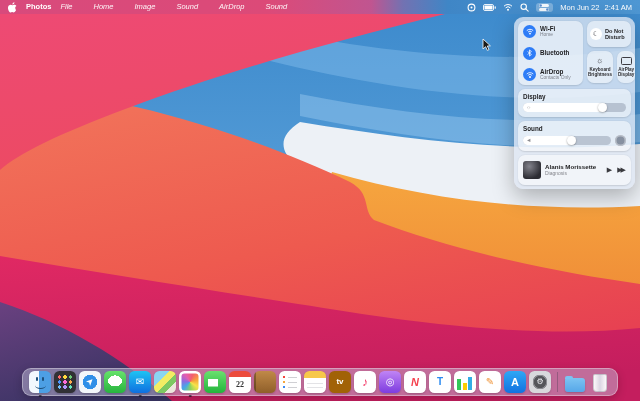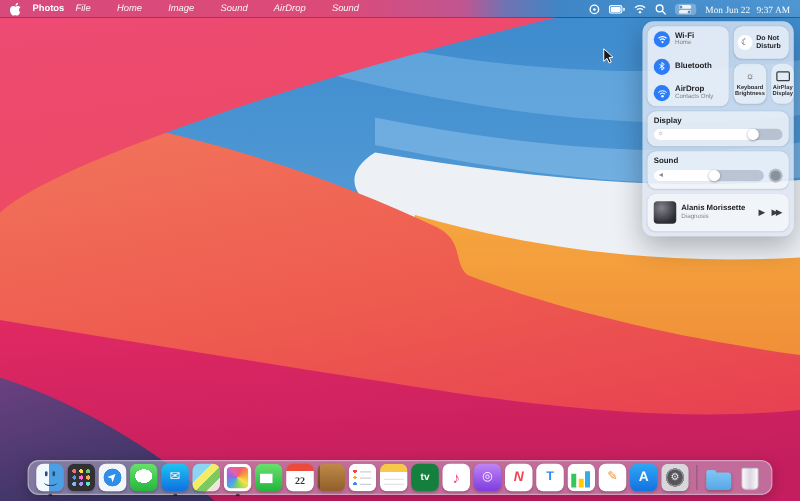--- a/index.html
+++ b/index.html
@@ -9,21 +9,21 @@
 
   
   .menubar{position:absolute;left:0;top:0;width:640px;height:14px;
     background:linear-gradient(90deg,#d84a7c 0%,#dc4a78 42%,#c05590 58%,#7272b2 63%,#3f86c6 70%,#4e97d3 100%);
     display:flex;align-items:center;padding:0 8px;box-sizing:border-box;color:#fff;font-size:7.5px;}
   .mb-left{display:flex;align-items:flex-start;gap:9px;}
   .mb-apple{display:flex;align-items:center;}
   .mb-app{font-weight:bold;}
   .mb-menus{display:flex;gap:21px;font-style:italic;}
   .mb-menus span{opacity:.95;}
-  .mb-right{margin-left:auto;display:flex;align-items:flex-end;gap:7px;font-family:Liberation Serif, serif;}
+  .mb-right{margin-left:auto;display:flex;align-items:flex-end;gap:7px;}
   .mb-status{display:flex;align-items:center;gap:7px;}
   .mb-icon{display:flex;align-items:center;}
   .cc-mb{background:rgba(255,255,255,.28);border-radius:3px;padding:1px 3px;}
   .mb-clock{display:flex;gap:5px;font-size:7.5px;}
 
   
   .cc-panel{position:absolute;right:5px;top:17px;width:121px;padding:4px;border-radius:9px;
     background:rgba(222,229,242,.78);box-shadow:0 8px 22px rgba(0,0,0,.28);
     display:flex;flex-direction:column;gap:4px;box-sizing:border-box;color:#1d1d1f;}
   .cc-card{background:rgba(255,255,255,.52);border-radius:7px;box-shadow:0 0.5px 1.5px rgba(0,0,0,.12);}
@@ -115,21 +115,21 @@
   .reminders{background:#fff;
     background-image:radial-gradient(circle 1.4px at 5px 6px,#f5453c 97%,transparent),
       radial-gradient(circle 1.4px at 5px 11px,#f5a73c 97%,transparent),
       radial-gradient(circle 1.4px at 5px 16px,#3c8af5 97%,transparent),
       linear-gradient(#d0d0d4,#d0d0d4),linear-gradient(#d0d0d4,#d0d0d4),linear-gradient(#d0d0d4,#d0d0d4);
     background-size:auto,auto,auto,9px 1px,9px 1px,9px 1px;
     background-position:0 0,0 0,0 0,9px 5.5px,9px 10.5px,9px 15.5px;background-repeat:no-repeat;}
   .notes{background:linear-gradient(#e3e3e6,#e3e3e6) no-repeat 3px 12px/16px 1px,
     linear-gradient(#e3e3e6,#e3e3e6) no-repeat 3px 16px/16px 1px,
     linear-gradient(180deg,#f7c84a 0 30%,#fff 30%);}
-  .tv{background:#15803d;}
+  .tv{background:#a16207;}
   .tv .glyph{font-size:8px;text-transform:lowercase;}
   .music{background:#fff;}
   .music .glyph{color:#f43b69;font-size:12px;}
   .podcasts{background:linear-gradient(180deg,#c084f5,#7d3cdf);}
   .podcasts .glyph{font-size:10px;font-weight:normal;}
   .news{background:#fff;}
   .news .glyph{color:#f5424e;font-style:italic;font-size:11px;}
   .keynote{background:#fff;}
   .keynote .glyph{color:#2a8af0;font-size:10px;}
   .numbers{background:#fff;
@@ -246,21 +246,21 @@
           <svg width="11" height="7" viewBox="0 0 11 7">
               <rect x="0" y="0" width="10" height="3" rx="1.5" fill="#fff" opacity="0.9"></rect>
               <circle cx="1.7" cy="1.5" r="1.2" fill="#5a8fd0"></circle>
               <rect x="0" y="4" width="10" height="3" rx="1.5" fill="#fff" opacity="0.9"></rect>
               <circle cx="8.3" cy="5.5" r="1.2" fill="#5a8fd0"></circle>
             </svg>
         </span>
       </span>
       <span class="mb-clock">
         <span>Mon Jun 22</span>
-        <span>9:37 AM</span>
+        <span>2:41 AM</span>
       </span>
     </div>
   </div>
 
   <div class="cc-panel">
     <div class="cc-top">
       <div class="cc-card cc-conn">
         <div class="cc-row">
           <span class="cc-circle">
             <svg width="8" height="7" viewBox="0 0 8 7">

